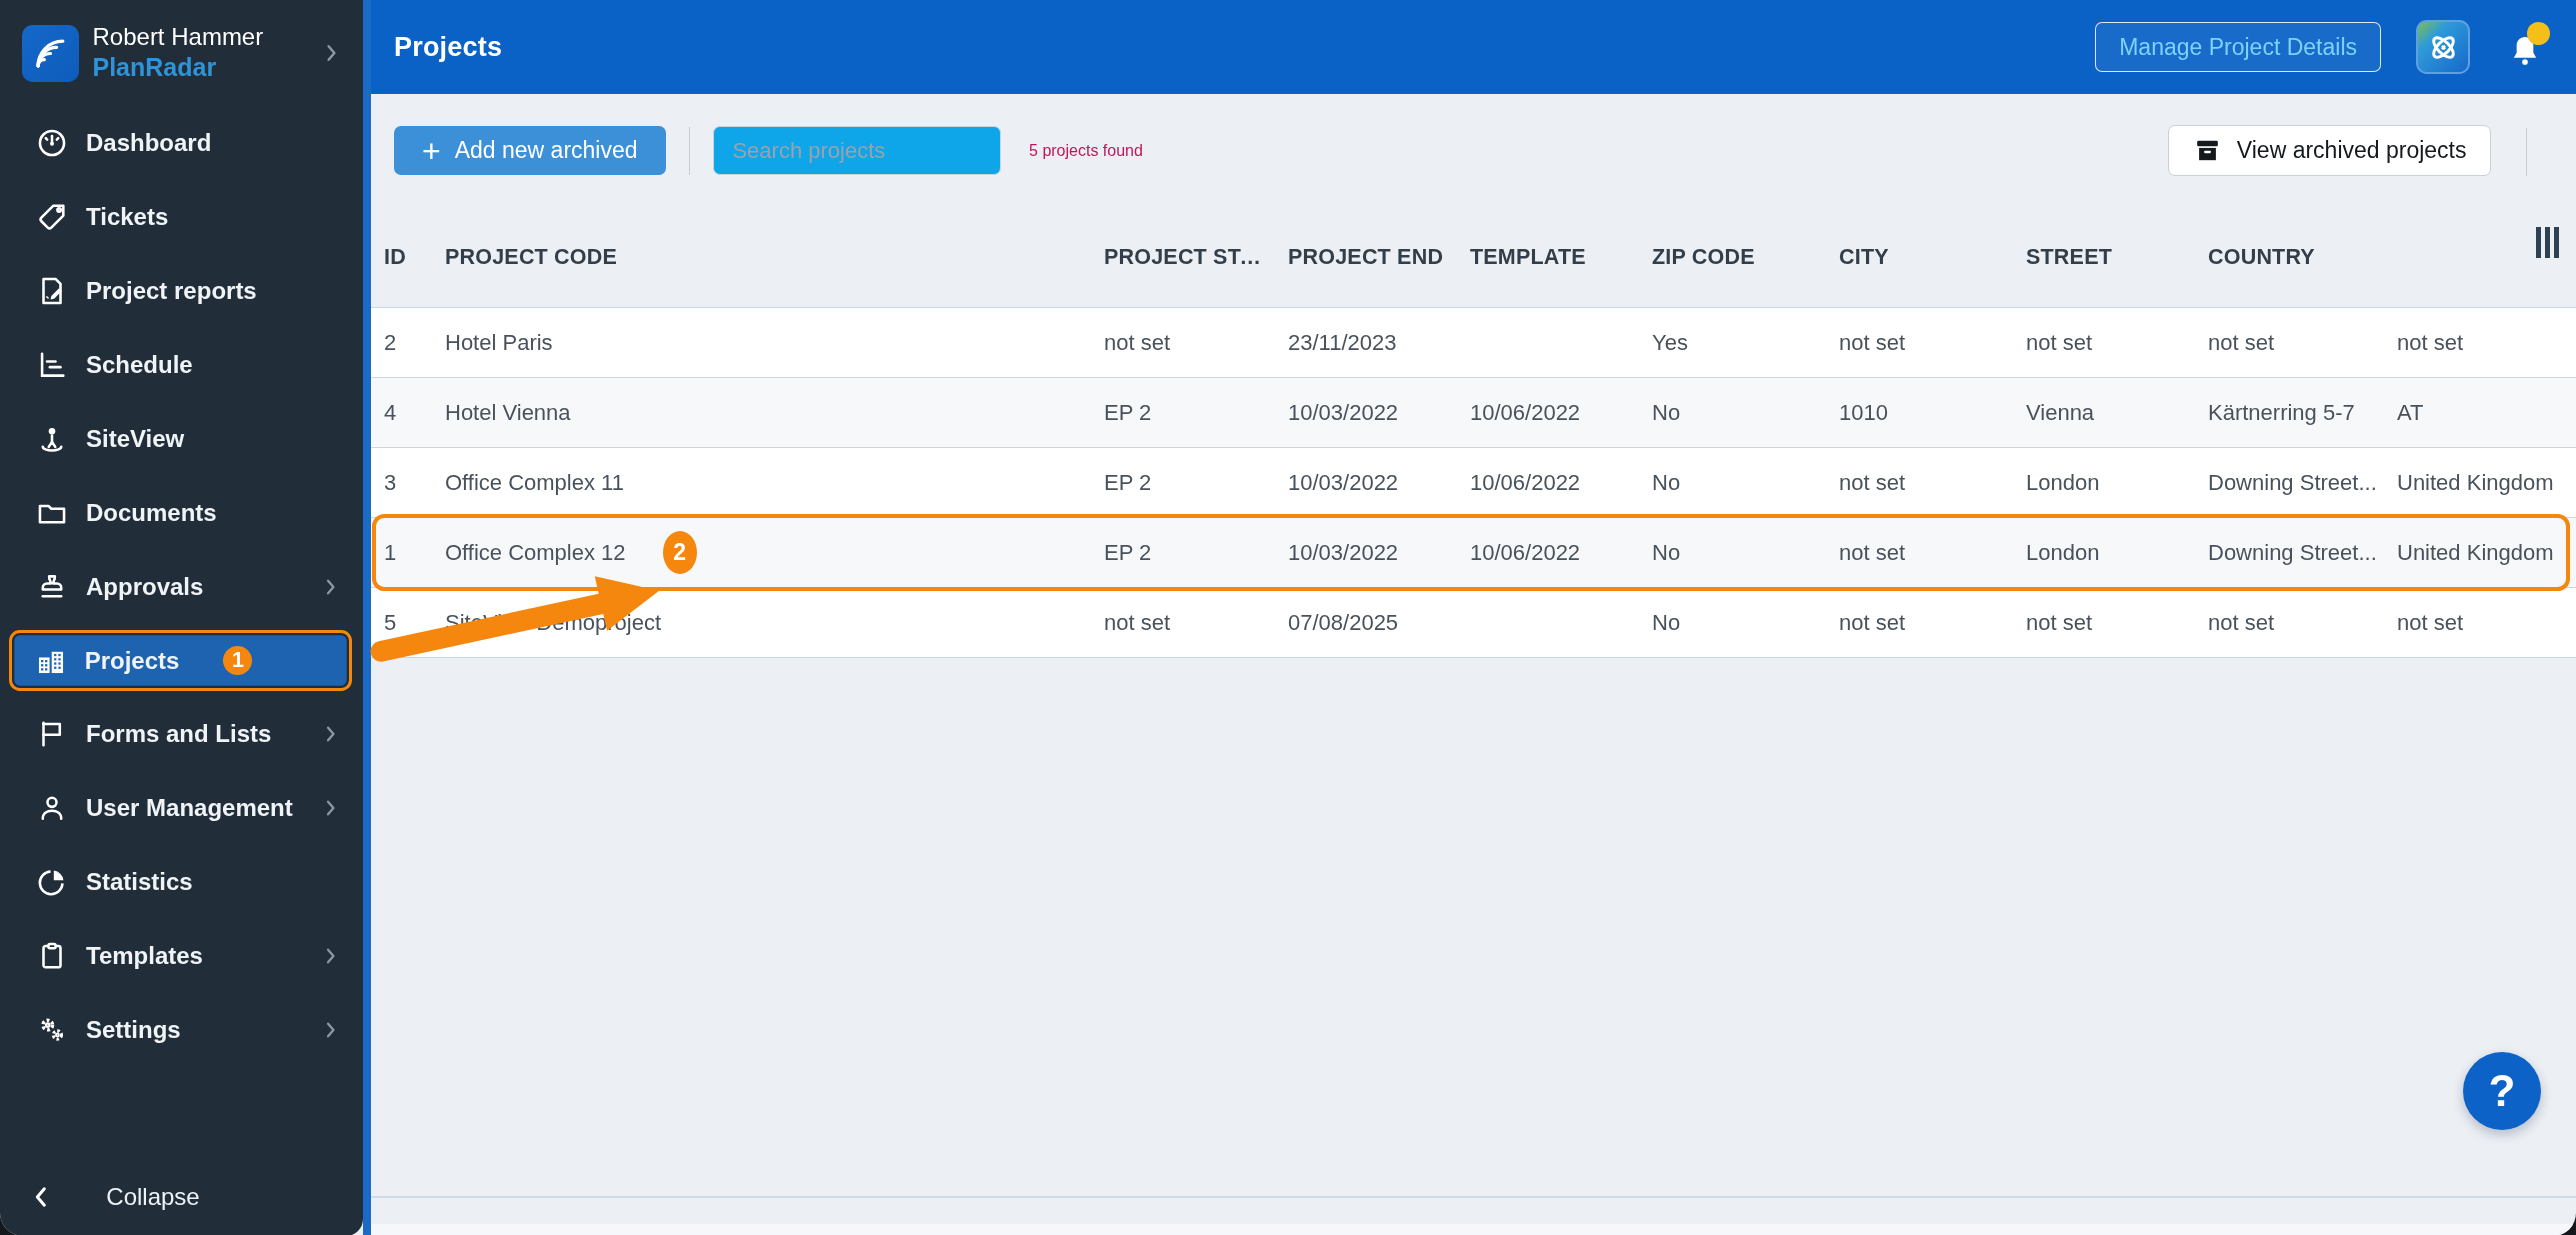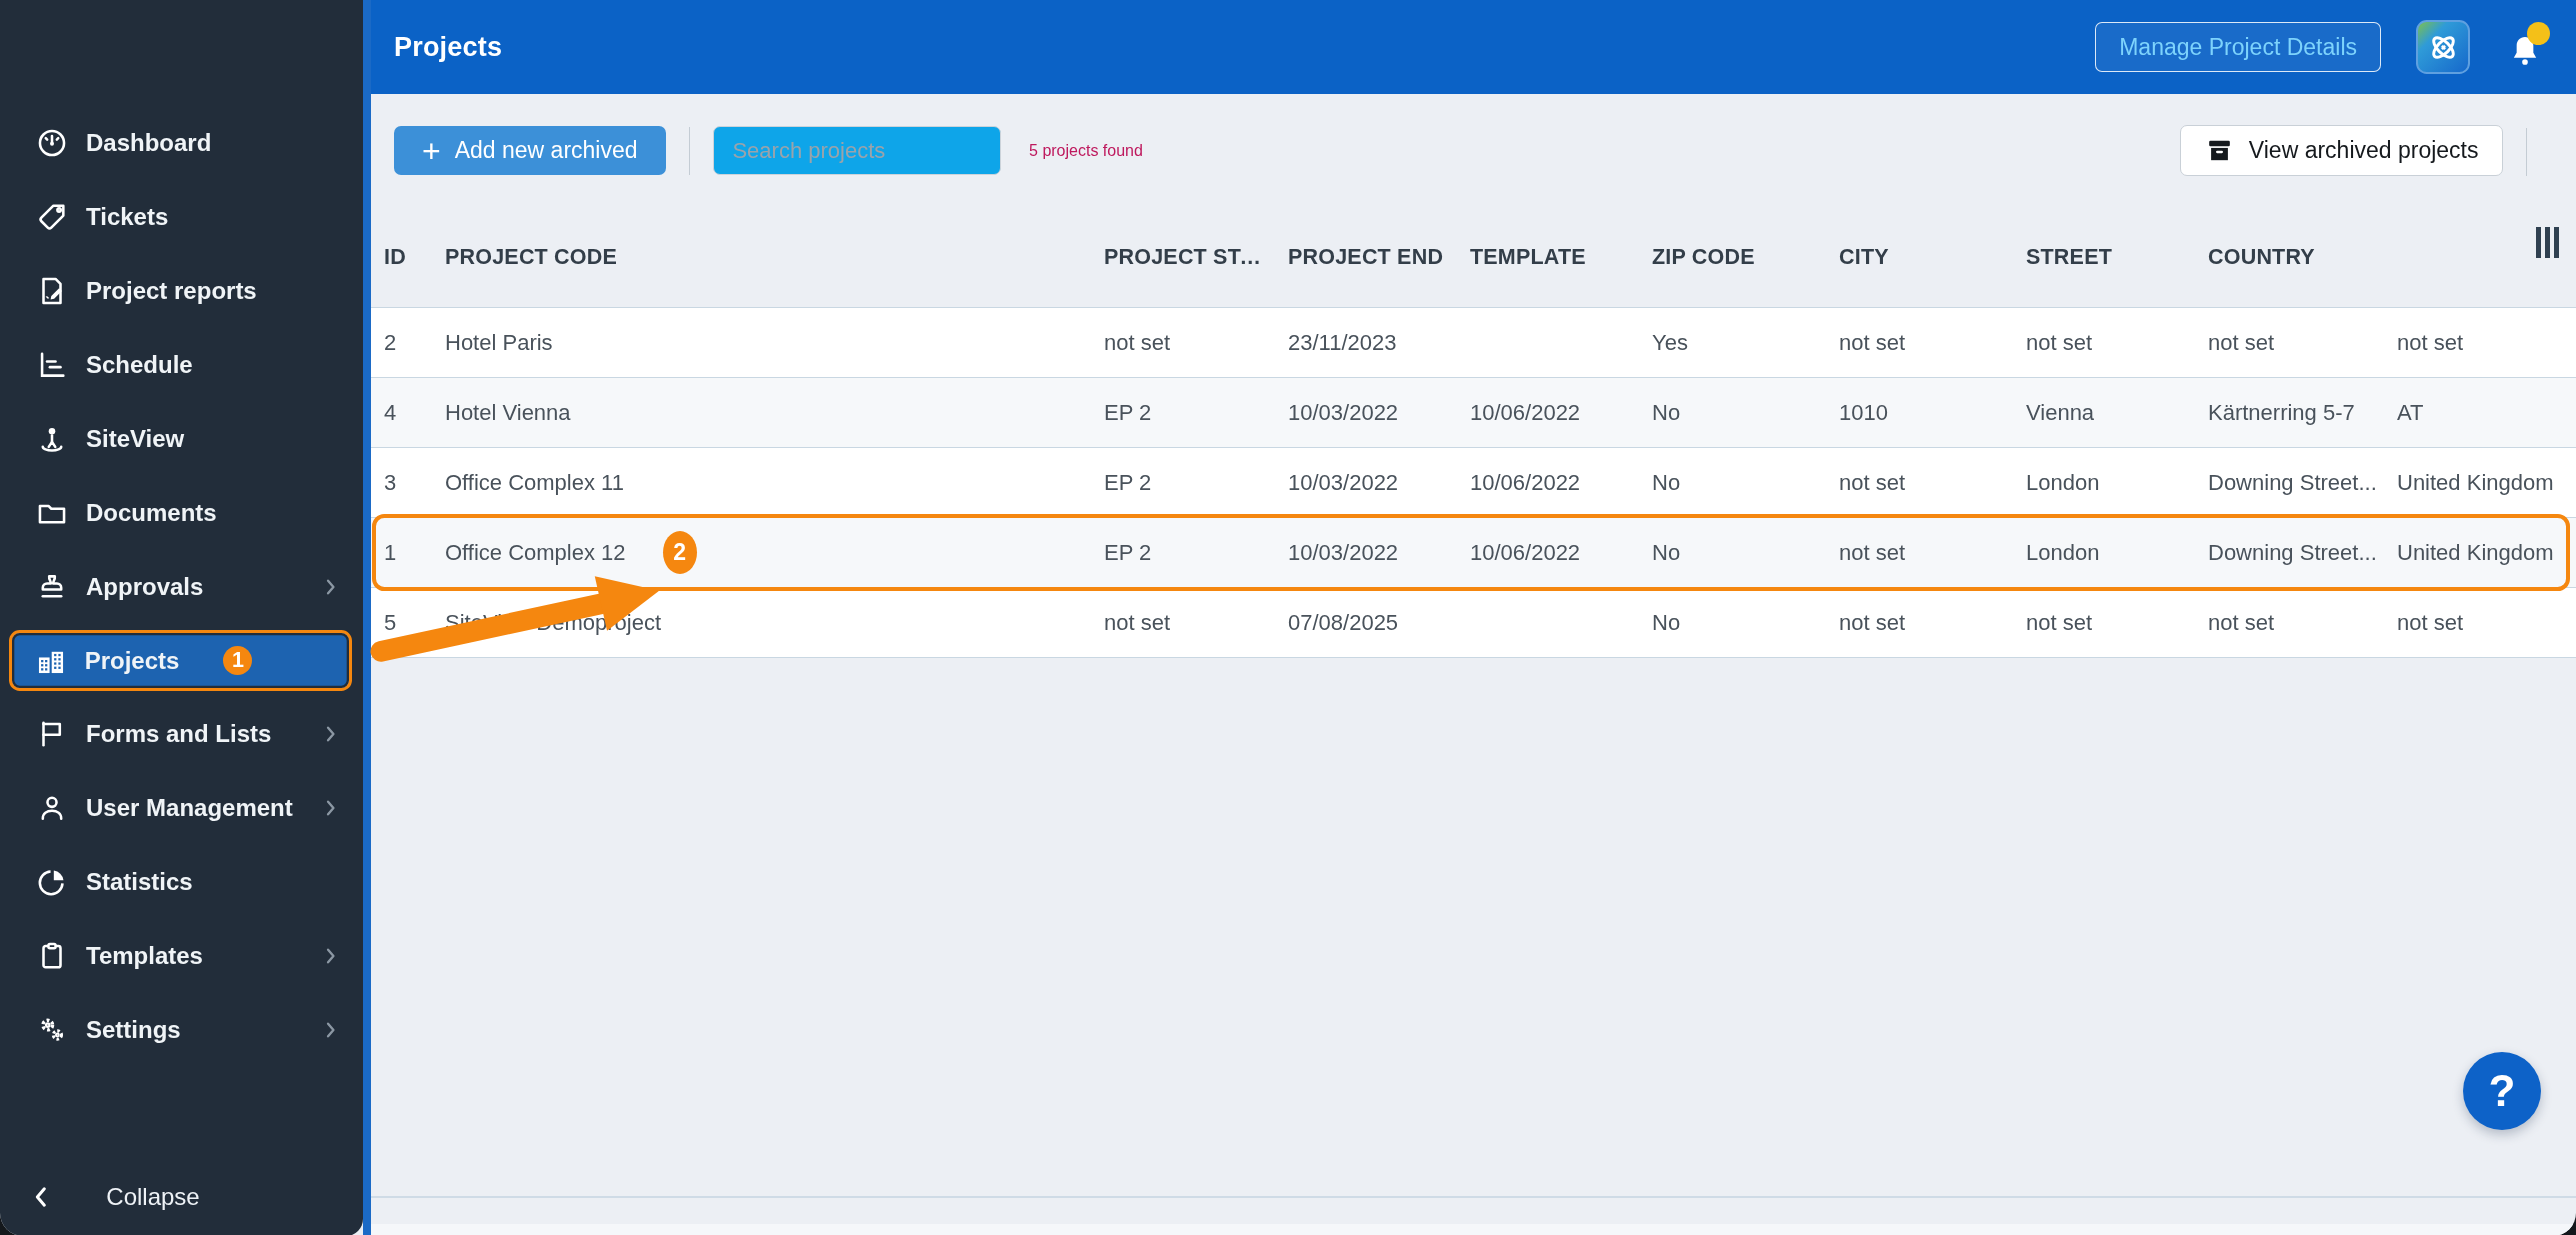--- a/index.html
+++ b/index.html
@@ -49,21 +49,21 @@
   .toolbar{height:113px;display:flex;align-items:center;padding:0 26px 0 24px;box-sizing:border-box;}
   .add-btn{height:49px;background:#3c90d8;color:#fff;border-radius:7px;display:flex;align-items:center;
     padding:0 28px;font-size:23px;cursor:pointer;}
   .add-btn .plus{font-size:32px;font-weight:400;margin-right:14px;line-height:0;}
   .vdiv{width:1.5px;height:48px;background:#c4ccd4;margin:0 23px;}
   .search{width:288px;height:49px;border:1.5px solid #ccd3da;border-radius:7px;background:#0ea5e9;
     font-size:22px;color:#333;padding:0 18.4px;box-sizing:border-box;outline:none;
     font-family:"Liberation Sans","DejaVu Sans",sans-serif;}
   .search::placeholder{color:#9aa3ab;}
   .results{margin-left:28px;font-size:16px;color:#be185d;}
-  .toolbar-right{margin-left:auto;display:flex;align-items:flex-end;}
+  .toolbar-right{margin-left:auto;display:flex;align-items:flex-end;gap:12px;}
   .wbtn{height:49px;background:#fff;border:1.5px solid #c9d0d7;border-radius:7px;display:flex;
     align-items:center;padding:0 23px;font-size:23px;color:#15191d;cursor:pointer;gap:14px;}
   .caret{width:0;height:0;border-left:10px solid transparent;border-right:10px solid transparent;
     border-top:12.3px solid #15191d;margin-left:6.1px;}
   
   .grid{display:grid;grid-template-columns:61px 659px 184px 182px 182px 187px 187px 182px 189px 1fr;
     padding-left:14px;align-items:center;}
   .thead{position:relative;height:100px;font-size:21.5px;font-weight:700;color:#333e49;letter-spacing:0.2px;}
   .col-icon{position:absolute;right:17px;top:20px;display:flex;gap:4.6px;cursor:pointer;}
   .col-icon i{display:block;width:4.6px;height:31px;background:#2f4050;}
@@ -86,20 +86,39 @@
   svg{display:block;}
 </style>
 </head>
 <body>
 
 <div class="screen">
 
   <div class="edge-strip"></div>
 
   <div class="sidebar">
+    <div class="side-head">
+      <div class="logo">
+        <svg width="37" height="37" viewBox="0 0 24 24" fill="none" stroke="#fff" stroke-width="2.1" stroke-linecap="round">
+          <path d="M4 20 a4 4 0 0 1 4 -4"></path>
+            <path d="M4 20 a8 8 0 0 1 8 -8"></path>
+          <path d="M4 20 a12 12 0 0 1 12 -12"></path>
+            <path d="M4 20 a16 16 0 0 1 16 -16"></path>
+        </svg>
+      </div>
+      <div class="side-head-text">
+        <div class="side-user">Robert Hammer</div>
+        <div class="side-org">PlanRadar</div>
+      </div>
+      <span class="side-chevron">
+        <svg width="23" height="23" viewBox="0 0 24 24" fill="none" stroke="#8b97a3" stroke-width="2.6" stroke-linecap="round" stroke-linejoin="round">
+            <polyline points="9,5 15,12 9,19"></polyline>
+          </svg>
+      </span>
+    </div>
 
     <div class="nav">
 
       <div class="nav-item">
         <span class="nicon">
           <svg width="34" height="34" viewBox="0 0 24 24" fill="none" stroke="#fff" stroke-width="1.8" stroke-linecap="round">
             <circle cx="12" cy="12" r="8.5"></circle>
               <line x1="12" y1="12.5" x2="12" y2="7"></line>
             <circle cx="12" cy="12.5" r="1.4" fill="#fff" stroke="none"></circle>
             <line x1="7.6" y1="8.6" x2="8.6" y2="9.6"></line>

